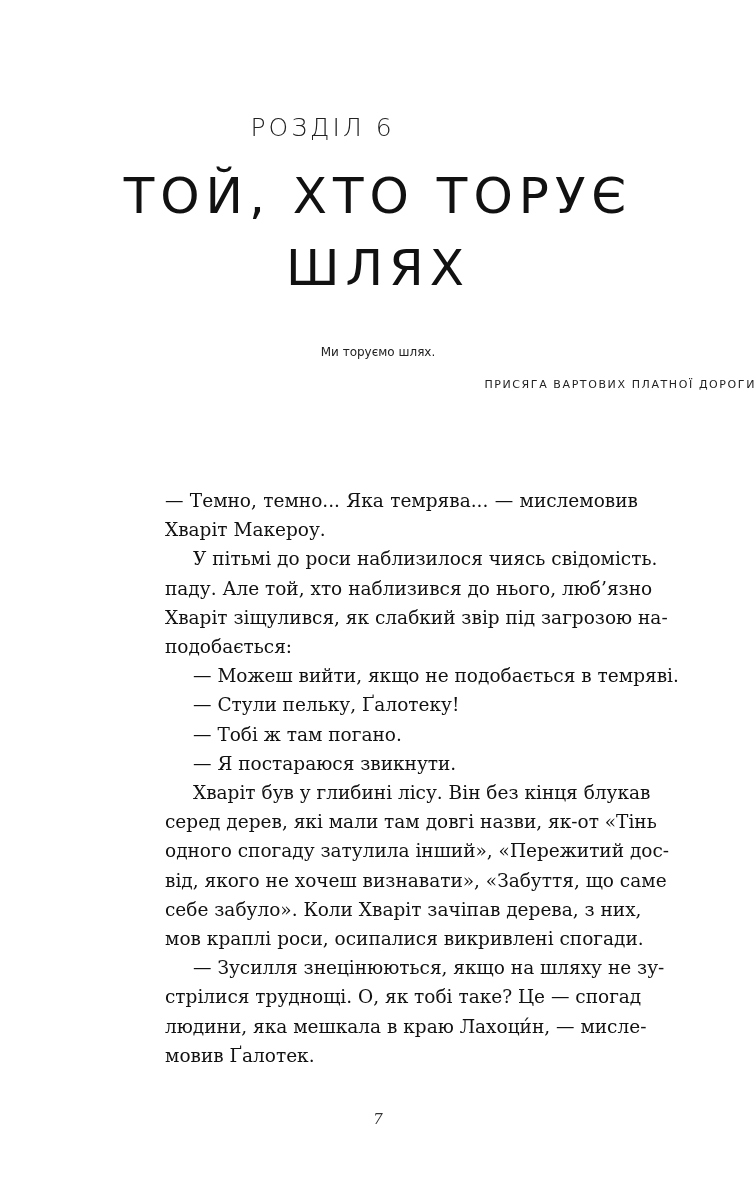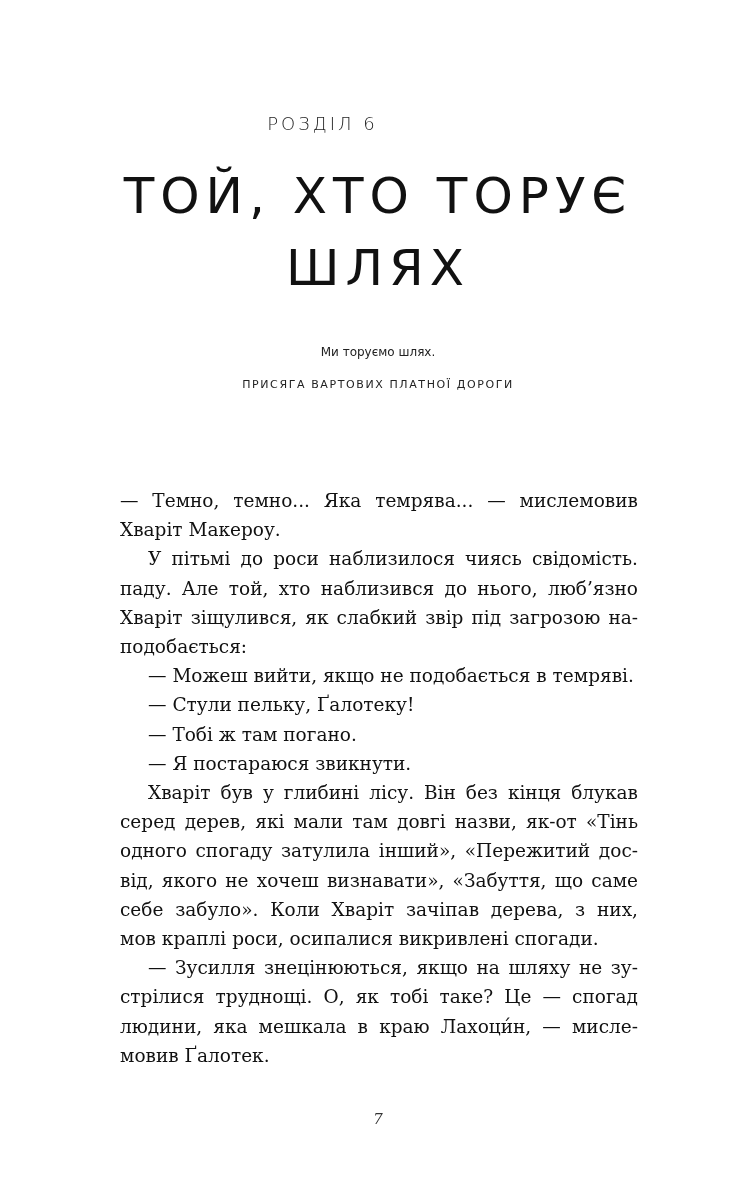--- a/index.html
+++ b/index.html
@@ -15,21 +15,21 @@
       color: #1a1a1a;
     }
     .chapter-label {
       position: absolute;
       top: 113px;
       left: 0;
       width: 645px;
       text-align: center;
       font-family: "DejaVu Sans", sans-serif;
       font-weight: 300;
-      font-size: 18px;
+      font-size: 25px;
       letter-spacing: 3px;
       color: #222;
     }
     .chapter-title {
       position: absolute;
       top: 160px;
       left: 0;
       width: 756px;
       text-align: center;
       font-family: "DejaVu Sans", sans-serif;
@@ -47,41 +47,42 @@
       text-align: center;
       font-family: "DejaVu Sans", sans-serif;
       font-size: 12px;
       color: #222;
     }
     .epigraph-source {
       position: absolute;
       top: 378px;
       left: 0;
       width: 756px;
-      text-align: center;
+      text-align: right;
       font-family: "DejaVu Sans", sans-serif;
       font-size: 11px;
       letter-spacing: 1.6px;
       color: #222;
     }
     .body-text {
       position: absolute;
       top: 486px;
       left: 120px;
       width: 518px;
       font-family: "DejaVu Serif", serif;
       font-size: 18.5px;
       line-height: 29.2px;
       color: #111;
     }
     .line {
       display: block;
       white-space: nowrap;
       text-align: justify;
       text-align-last: justify;
+      margin-left: 45px;
     }
     .line.last {
       text-align-last: left;
     }
     .line.indent { padding-left: 28px; }
     .page-number {
       position: absolute;
       top: 1110px;
       left: 0;
       width: 756px;

